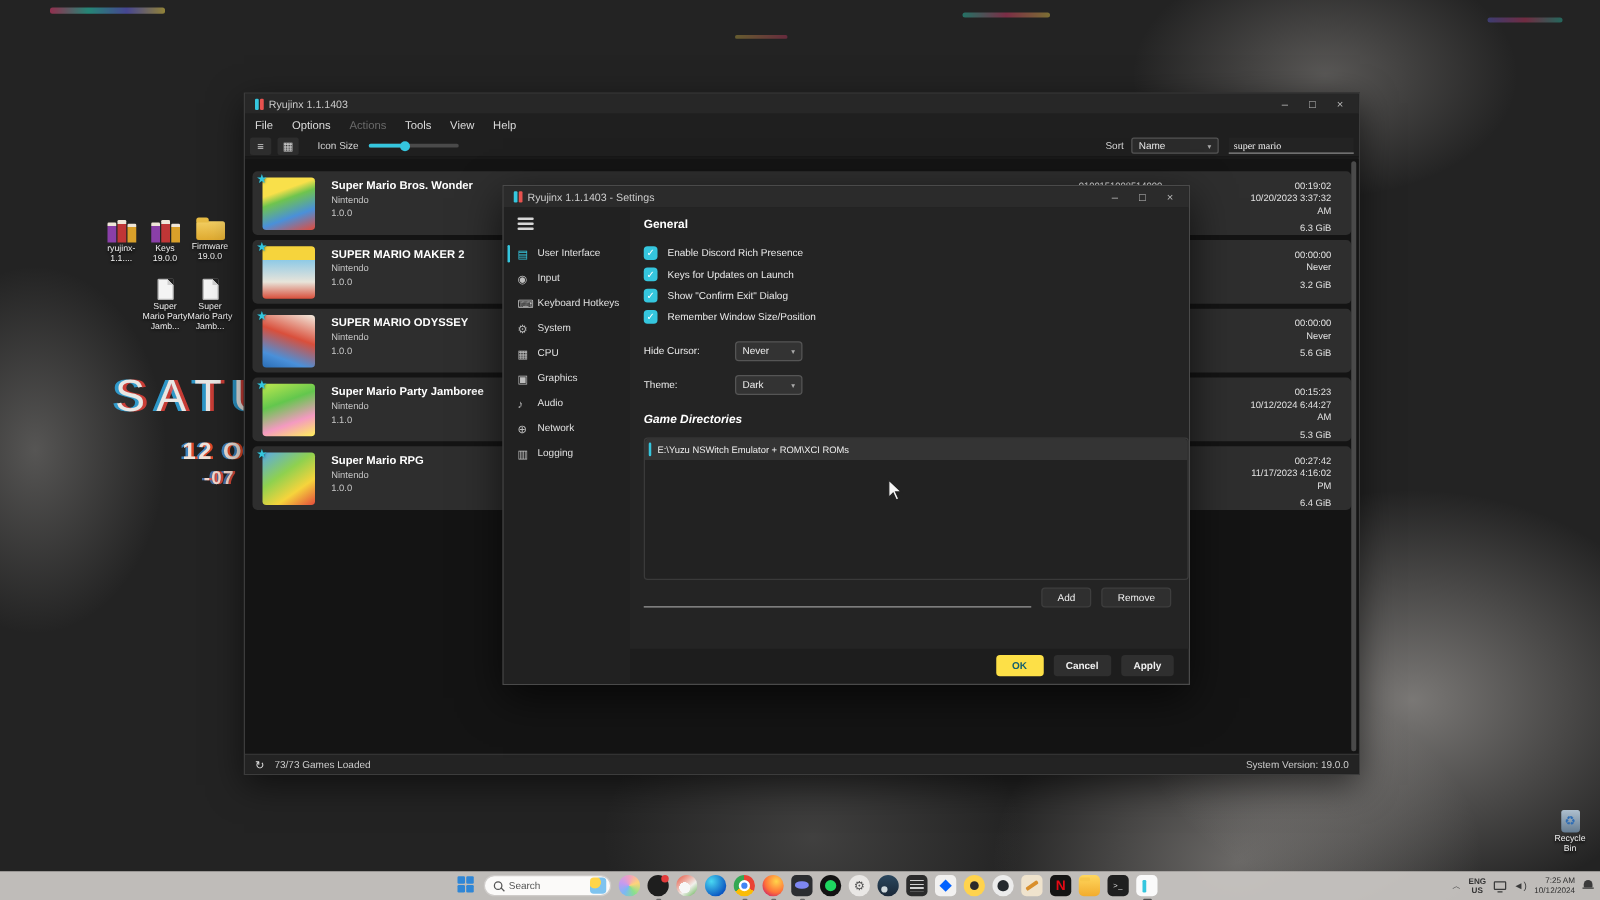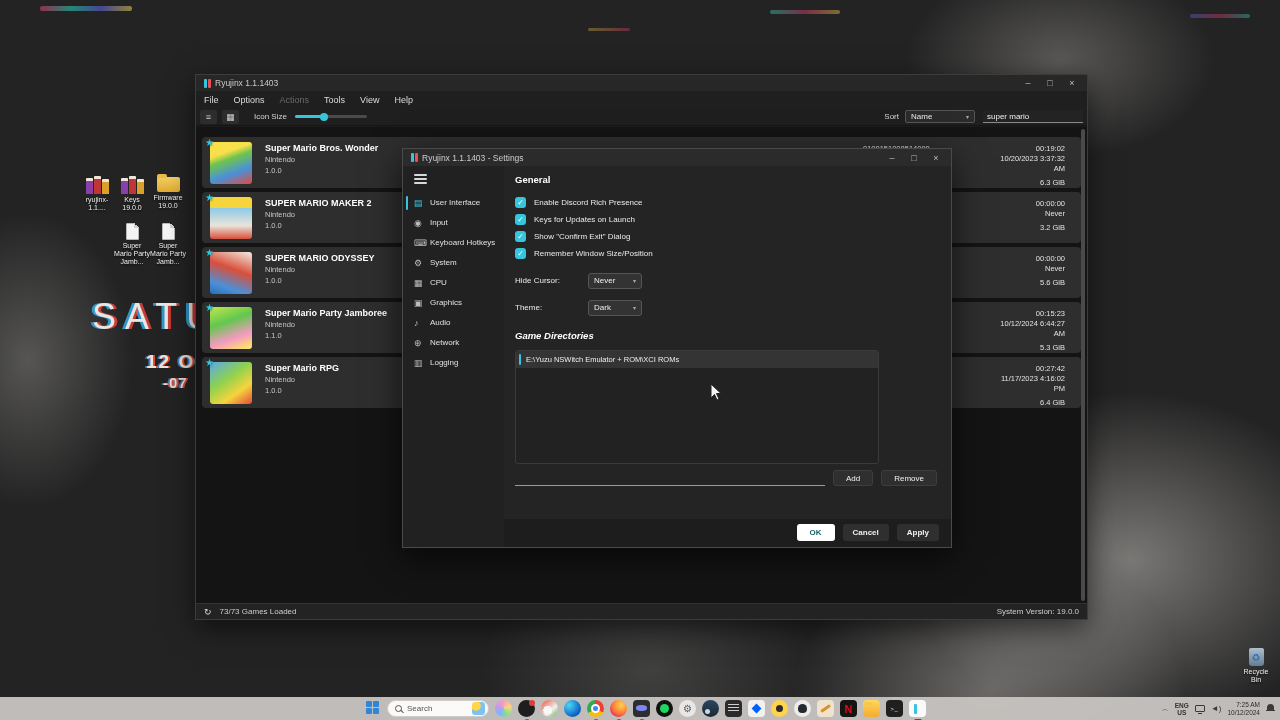--- a/index.html
+++ b/index.html
@@ -81,21 +81,21 @@
   .slider { width:72px; height:3px; background:#4a4a4a; border-radius:2px; position:relative; }
   .slider .fill { position:absolute; left:0; top:0; height:3px; width:40%; background:#35c6de; border-radius:2px; }
   .slider .thumb { position:absolute; left:40%; top:50%; transform:translate(-50%,-50%);
                    width:8px; height:8px; border-radius:50%; background:#35c6de; }
   .mw-tools .spacer { flex:1; }
   .sortlbl { font-size:8px; color:#d5d5d5; margin-right:6px; }
   .sortdd { width:70px; height:13px; background:#2b2b2b; border:1px solid #555; border-radius:2px;
             display:flex; align-items:center; justify-content:space-between; padding:0 5px;
             font-size:8px; color:#e8e8e8; margin-right:8px; }
   .searchbox { width:100px; height:13px; background:#232323; border:none; border-bottom:1px solid #8a8a8a;
-               color:#eee; font-size:8px; padding:0 4px; font-family:Liberation Sans, sans-serif; }
+               color:#eee; font-size:8px; padding:0 4px; font-family:Liberation Serif, serif; }
   .gamelist { position:absolute; left:0; right:0; top:52px; bottom:16px; background:#141414;
               padding:10px 6px 0 6px; overflow:hidden; }
   .scrollbar { position:absolute; right:2px; top:2px; bottom:2px; width:4px; background:#4a4a4a; border-radius:2px; }
   .grow { height:51px; margin-bottom:4px; background:#2e2e2e; border-radius:4px;
           display:flex; align-items:center; padding:0 10px 0 8px; }
   .thumb { width:42px; height:42px; border-radius:3px; position:relative; flex:none; }
   .thumb .star { position:absolute; top:-5px; left:-5px; font-size:10px; color:#35c6de;
                  text-shadow:0 0 2px #0a3c44; }
   .t0 { background:linear-gradient(160deg,#f9e04a 0%,#f9e04a 28%,#6fc44e 42%,#4a90d9 70%,#e34b3b 100%); }
   .t1 { background:linear-gradient(180deg,#f6d43c 0%,#f6d43c 26%,#8ecae6 26%,#e8e4da 68%,#d94f3b 100%); }
@@ -139,35 +139,35 @@
   .cb { width:11px; height:11px; border-radius:3px; background:#35c6de; color:#fff; font-size:8px;
         display:flex; align-items:center; justify-content:center; margin-right:8px; }
   .cbrow .cblabel { font-size:8px; color:#eaeaea; }
   .ddrow { display:flex; align-items:center; margin-top:10px; height:17px; }
   .ddrow .ddlabel { width:73px; font-size:8px; color:#eaeaea; }
   .dd { width:54px; height:16px; background:#333; border:1px solid #555; border-radius:3px;
         display:flex; align-items:center; justify-content:space-between; padding:0 5px;
         font-size:8px; color:#eee; }
   .dd .chev { font-size:6px; color:#aaa; }
   .dirsect-h { margin-top:14px;font-style:italic; }
-  .dirbox { width:364px; height:114px; border:1px solid #3a3a3a; border-radius:3px; background:#222;text-align:center; }
+  .dirbox { width:436px; height:114px; border:1px solid #3a3a3a; border-radius:3px; background:#222;text-align:center; }
   .direntry { height:17px; background:#343434; border-radius:3px 3px 0 0; display:flex; align-items:center;
               position:relative; padding-left:10px; font-size:7.5px; color:#eee; }
   .direntry::before { content:""; position:absolute; left:3px; top:3px; bottom:3px; width:2px;
                       background:#35c6de; border-radius:1px; }
   .dirctl { display:flex; align-items:flex-end; margin-top:6px; }
   .dirinput { width:328px; height:15px; background:transparent; border:none; border-bottom:1px solid #9a9a9a;
               color:#eee; font-size:8px; font-family:"Liberation Sans",sans-serif; }
   .smbtn { height:16px; padding:0 12px; margin-left:8px; background:#2f2f2f; border:1px solid #3e3e3e;
            border-radius:3px; color:#f0f0f0; font-size:8px; display:flex; align-items:center; }
   .dlg-footer { position:absolute; left:0; right:0; bottom:0; height:30px; display:flex; align-items:center;
                 justify-content:flex-end; padding-right:12px; gap:8px; }
   .fbtn { height:17px; min-width:38px; padding:0 10px; border-radius:3px; font-size:8px; font-weight:700;
           display:flex; align-items:center; justify-content:center; background:#2f2f2f; color:#f0f0f0; }
-  .fbtn.ok { background:#ffffff; color:#14606f; }
+  .fbtn.ok { background:#fde047; color:#14606f; }
 
   
   .cursor { position:absolute; left:710px; top:383px; z-index:60; pointer-events:none; }
 
   
   .taskbar { position:absolute; left:0; right:0; bottom:0; height:23px; background:rgba(198,195,192,.96);
              z-index:50; display:flex; align-items:center; }
   .tb-center { position:absolute; left:366px; display:flex; align-items:center; gap:6px; }
   .winlogo { width:15px; height:15px; display:grid; grid-template-columns:6px 6px; grid-template-rows:6px 6px;
              gap:1px; }

